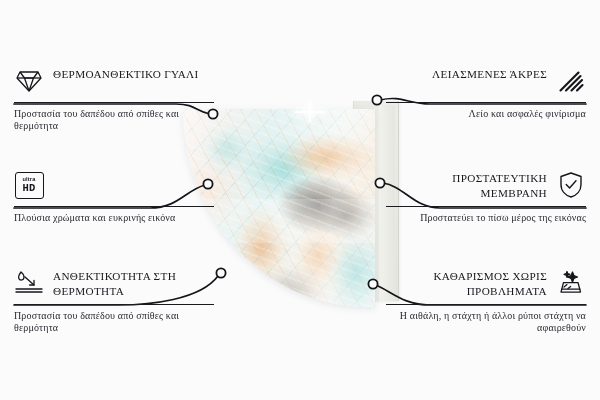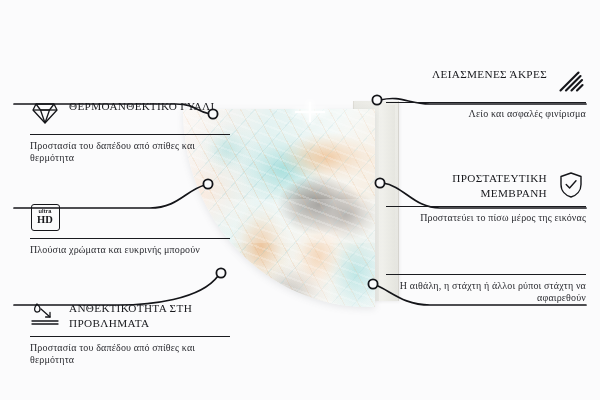--- a/index.html
+++ b/index.html
@@ -135,21 +135,21 @@
     left: 0; top: 0;
     width: 600px; height: 400px;
     pointer-events: none;
   }
 
   
   .feature {
     position: absolute;
     width: 200px;
   }
-  .feature.left  { left: 30px;  text-align: left; margin-top: 32px; }
+  .feature.left  { left: 14px;  text-align: left; }
   .feature.right { right: 14px; text-align: right; }
 
   .f-head {
     display: flex;
     align-items: flex-start;
     gap: 9px;
     min-height: 30px;
   }
   .feature.right .f-head {
     flex-direction: row-reverse;
@@ -198,21 +198,21 @@
     line-height: 1;
   }
   .hd-badge .u {
     font-family: "Liberation Sans", sans-serif;
     font-size: 5.6px;
     font-weight: bold;
     letter-spacing: 0.2px;
     margin-bottom: 0.5px;
   }
   .hd-badge .h {
-    font-family: Liberation Serif, serif;
+    font-family: Liberation Mono, monospace;
     font-size: 10.5px;
     font-weight: bold;
     letter-spacing: 0.2px;
     text-align: center;
   }
 </style>
 </head>
 <body>
 
 <div id="stage">
@@ -274,35 +274,35 @@
   <div class="feature left" style="top:170px;">
     <div class="f-head">
       <span class="f-icon">
         <span class="hd-badge">
           <span class="u">ultra</span>
           <span class="h">HD</span>
         </span>
       </span>
     </div>
     <hr class="f-rule">
-    <div class="f-desc">Πλούσια χρώματα και ευκρινής μπορούν</div>
+    <div class="f-desc">Πλούσια χρώματα και ευκρινής εικόνα</div>
   </div>
 
   <div class="feature left" style="top:268px;">
     <div class="f-head">
       <span class="f-icon">
         <svg width="30" height="26" viewBox="0 0 30 26" fill="none" stroke="#15161a" stroke-width="1.3" stroke-linecap="round" stroke-linejoin="round">
           <path d="M7,2 C9.5,4 10.5,6 9.8,8.2 C9.2,10.2 6.6,10.6 5.3,9.2 C4,7.8 4.6,5.2 7,2 Z"></path>
           <path d="M11,7 L20,15"></path>
           <path d="M20,15 L20,10.5 M20,15 L15.6,15"></path>
           <path d="M2,19 H28"></path>
           <path d="M2,22 H28"></path>
         </svg>
       </span>
-      <div class="f-title">ΑΝΘΕΚΤΙΚΟΤΗΤΑ ΣΤΗ ΠΡΟΒΛΗΜΑΤΑ</div>
+      <div class="f-title">ΑΝΘΕΚΤΙΚΟΤΗΤΑ ΣΤΗ ΘΕΡΜΟΤΗΤΑ</div>
     </div>
     <hr class="f-rule">
     <div class="f-desc">Προστασία του δαπέδου από σπίθες και θερμότητα</div>
   </div>
 
   <div class="feature right" style="top:170px;">
     <div class="f-head">
       <span class="f-icon">
         <svg width="26" height="28" viewBox="0 0 26 28" fill="none" stroke="#15161a" stroke-width="1.4" stroke-linecap="round" stroke-linejoin="round">
           <path d="M13,2 L23,5.5 V13.5 C23,20 18.5,24.4 13,26 C7.5,24.4 3,20 3,13.5 V5.5 Z"></path>
@@ -325,17 +325,29 @@
           <path d="M20,21.5 L25.5,16"></path>
         </svg>
       </span>
       <div class="f-title">ΛΕΙΑΣΜΕΝΕΣ ΆΚΡΕΣ</div>
     </div>
     <hr class="f-rule">
     <div class="f-desc">Λείο και ασφαλές φινίρισμα</div>
   </div>
 
   <div class="feature right" style="top:268px;">
+    <div class="f-head">
+      <span class="f-icon">
+        <svg width="30" height="26" viewBox="0 0 30 26" fill="none" stroke="#15161a" stroke-width="1.25" stroke-linecap="round" stroke-linejoin="round">
+          <path d="M5,22 L7.5,12.5 H22 L24.5,22 Z"></path>
+          <path d="M5.6,19 H23.9"></path>
+          <path d="M8,17 L11,14.6 M12,18.5 L14.6,16.4"></path>
+          <path d="M16.5,2 L17.9,5.6 L21.5,7 L17.9,8.4 L16.5,12 L15.1,8.4 L11.5,7 L15.1,5.6 Z" fill="#15161a"></path>
+          <path d="M11,1.5 L11.8,3.6 L13.9,4.4 L11.8,5.2 L11,7.3 L10.2,5.2 L8.1,4.4 L10.2,3.6 Z" fill="#15161a"></path>
+        </svg>
+      </span>
+      <div class="f-title">ΚΑΘΑΡΙΣΜΟΣ ΧΩΡΙΣ ΠΡΟΒΛΗΜΑΤΑ</div>
+    </div>
     <hr class="f-rule">
     <div class="f-desc">Η αιθάλη, η στάχτη ή άλλοι ρύποι στάχτη να αφαιρεθούν</div>
   </div>
 
 </div>
 
 </body></html>

